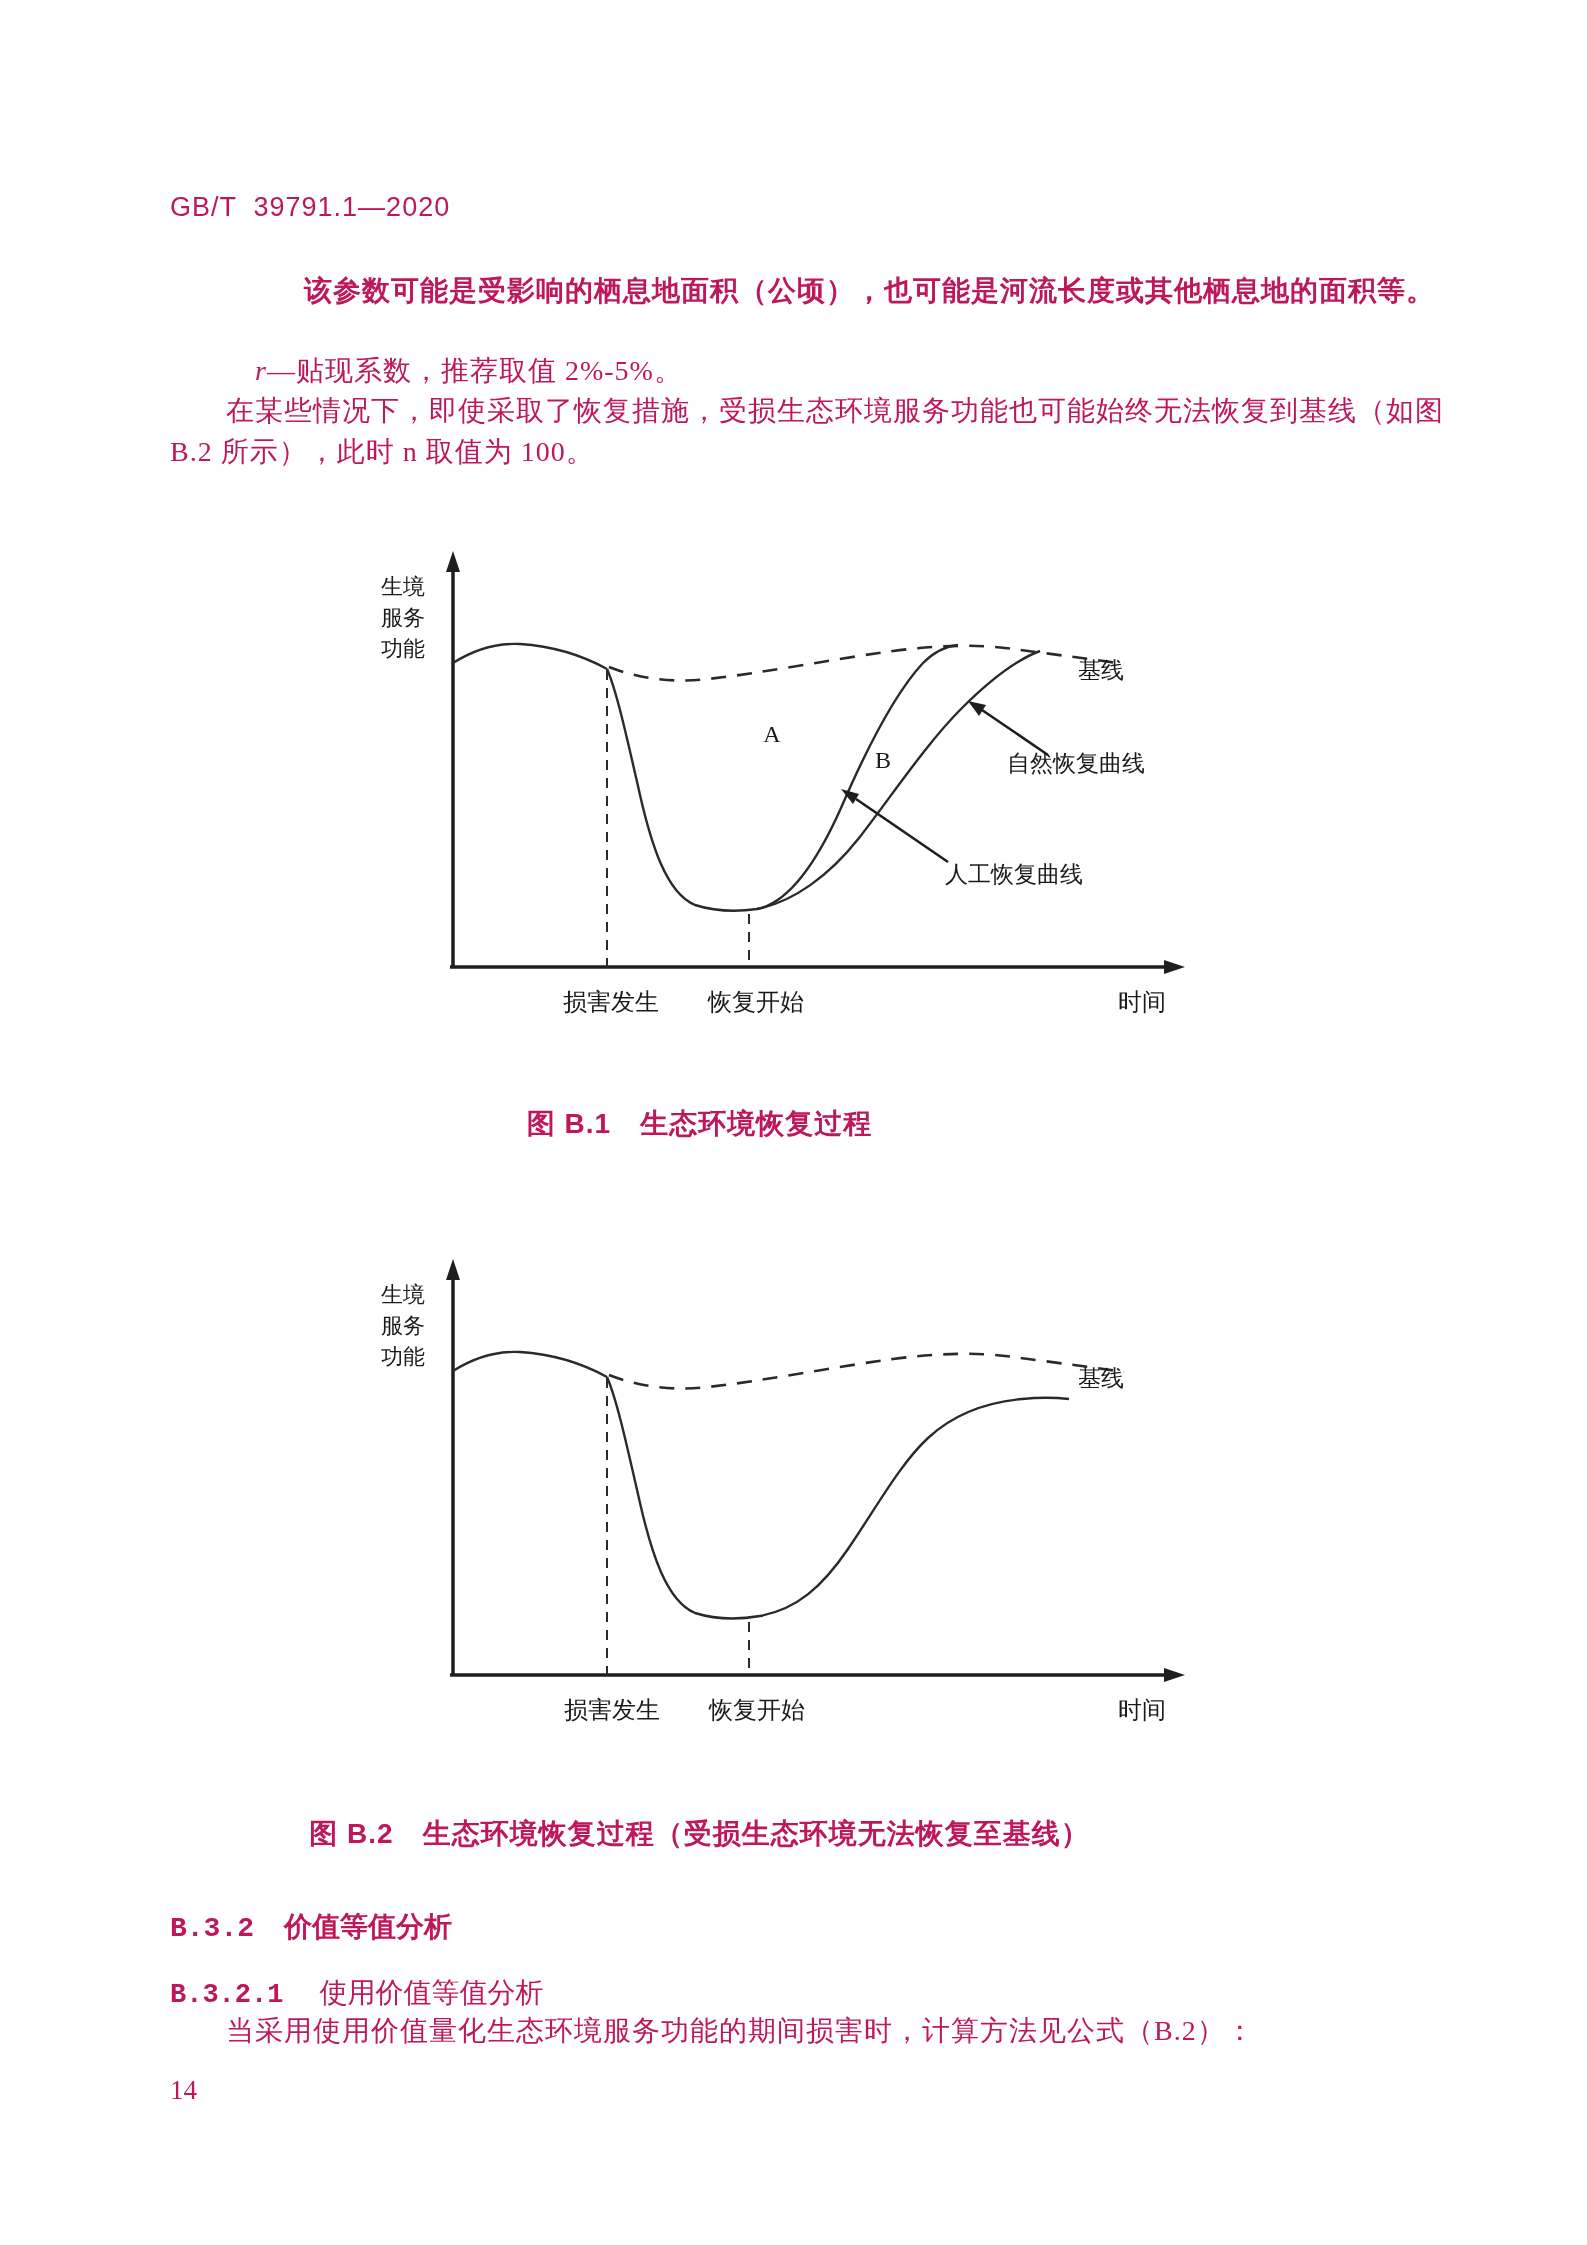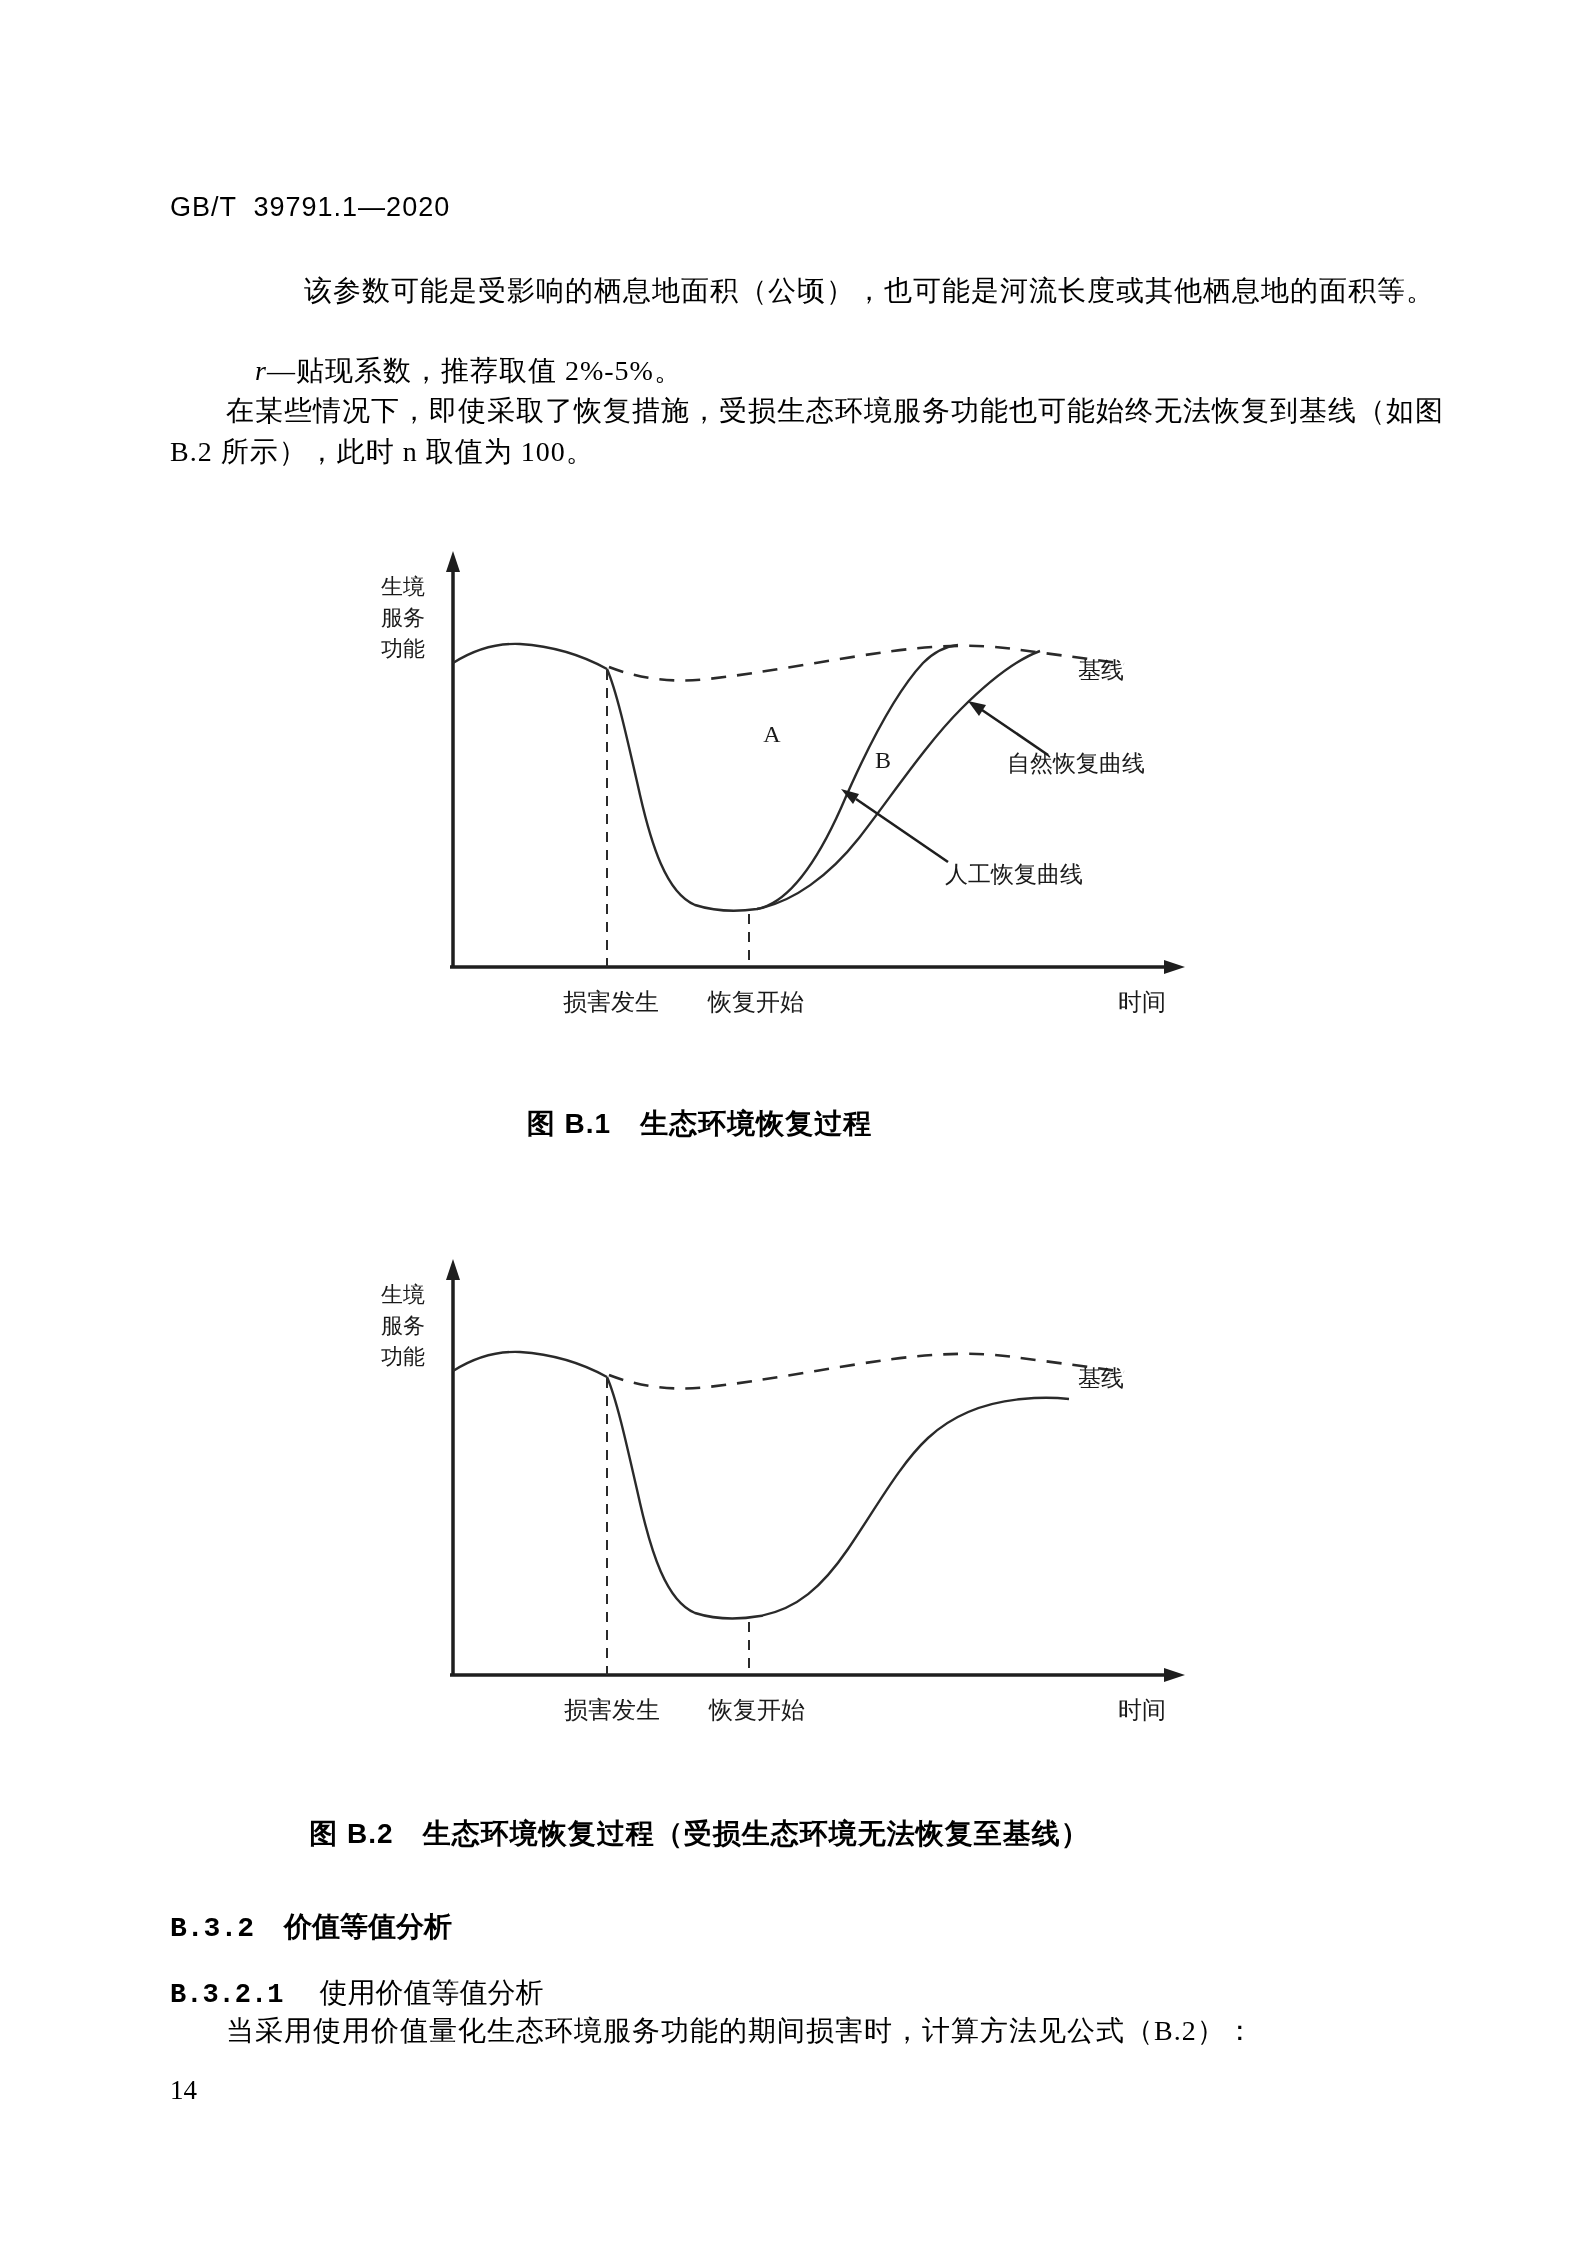--- a/index.html
+++ b/index.html
@@ -1,17 +1,17 @@
 <!DOCTYPE html>
 <html><head>
 <meta charset="utf-8">
 <style>
   html,body{margin:0;padding:0;background:#fff;}
   .page{position:relative;width:1587px;height:2245px;background:#ffffff;overflow:hidden;
-        font-family:"Liberation Serif","DejaVu Serif",serif;color:#000000;}
+        font-family:"Liberation Serif","DejaVu Serif",serif;color:#be185d;}
   .abs{position:absolute;white-space:pre;line-height:1.15;}
   .hdr{font-family:"Liberation Sans","DejaVu Sans",sans-serif;font-size:27px;letter-spacing:1px;}
   .body-t{font-size:28px;letter-spacing:1px;}
   .it{font-style:italic;}
   sub.sb{font-size:19px;font-style:italic;}
   .caption{left:0;width:1399px;text-align:center;
            font-family:"Liberation Sans","DejaVu Sans",sans-serif;
            font-weight:bold;font-size:28px;letter-spacing:1px;}
   .h-num{font-family:Liberation Mono, monospace;font-weight:bold;}
   .h-cn-bold{font-family:"Liberation Sans","DejaVu Sans",sans-serif;font-weight:bold;margin-left:30px;}
@@ -25,21 +25,21 @@
   .ann{stroke:#1e1e1e;stroke-width:2.6;fill:none;}
   .ah{fill:#1e1e1e;stroke:none;}
 </style>
 </head>
 <body>
 
 <div class="page">
 
   <div class="abs hdr" style="left:170px;top:192px;">GB/T  39791.1—2020</div>
 
-  <div class="abs body-t" style="left:304px;top:275px;">该参数可能是受影响的栖息地面积（公顷），也可能是河流长度或其他栖息地的面积等。</div>
+  <div class="abs body-t" style="left:304px;top:275px;font-weight:bold;">该参数可能是受影响的栖息地面积（公顷），也可能是河流长度或其他栖息地的面积等。</div>
 
 
   <div class="abs body-t" style="left:255px;top:355px;"><span class="it">r</span><span>—贴现系数，推荐取值 2%-5%。</span></div>
 
   <div class="abs body-t" style="left:226px;top:395px;">在某些情况下，即使采取了恢复措施，受损生态环境服务功能也可能始终无法恢复到基线（如图</div>
   <div class="abs body-t" style="left:170px;top:436px;">B.2 所示），此时 n 取值为 100。</div>
 
   <svg class="fig" style="left:360px;top:540px;" width="840" height="490" viewBox="360 540 840 490">
 
     <path class="axis" d="M 453 967 L 453 565"></path>

